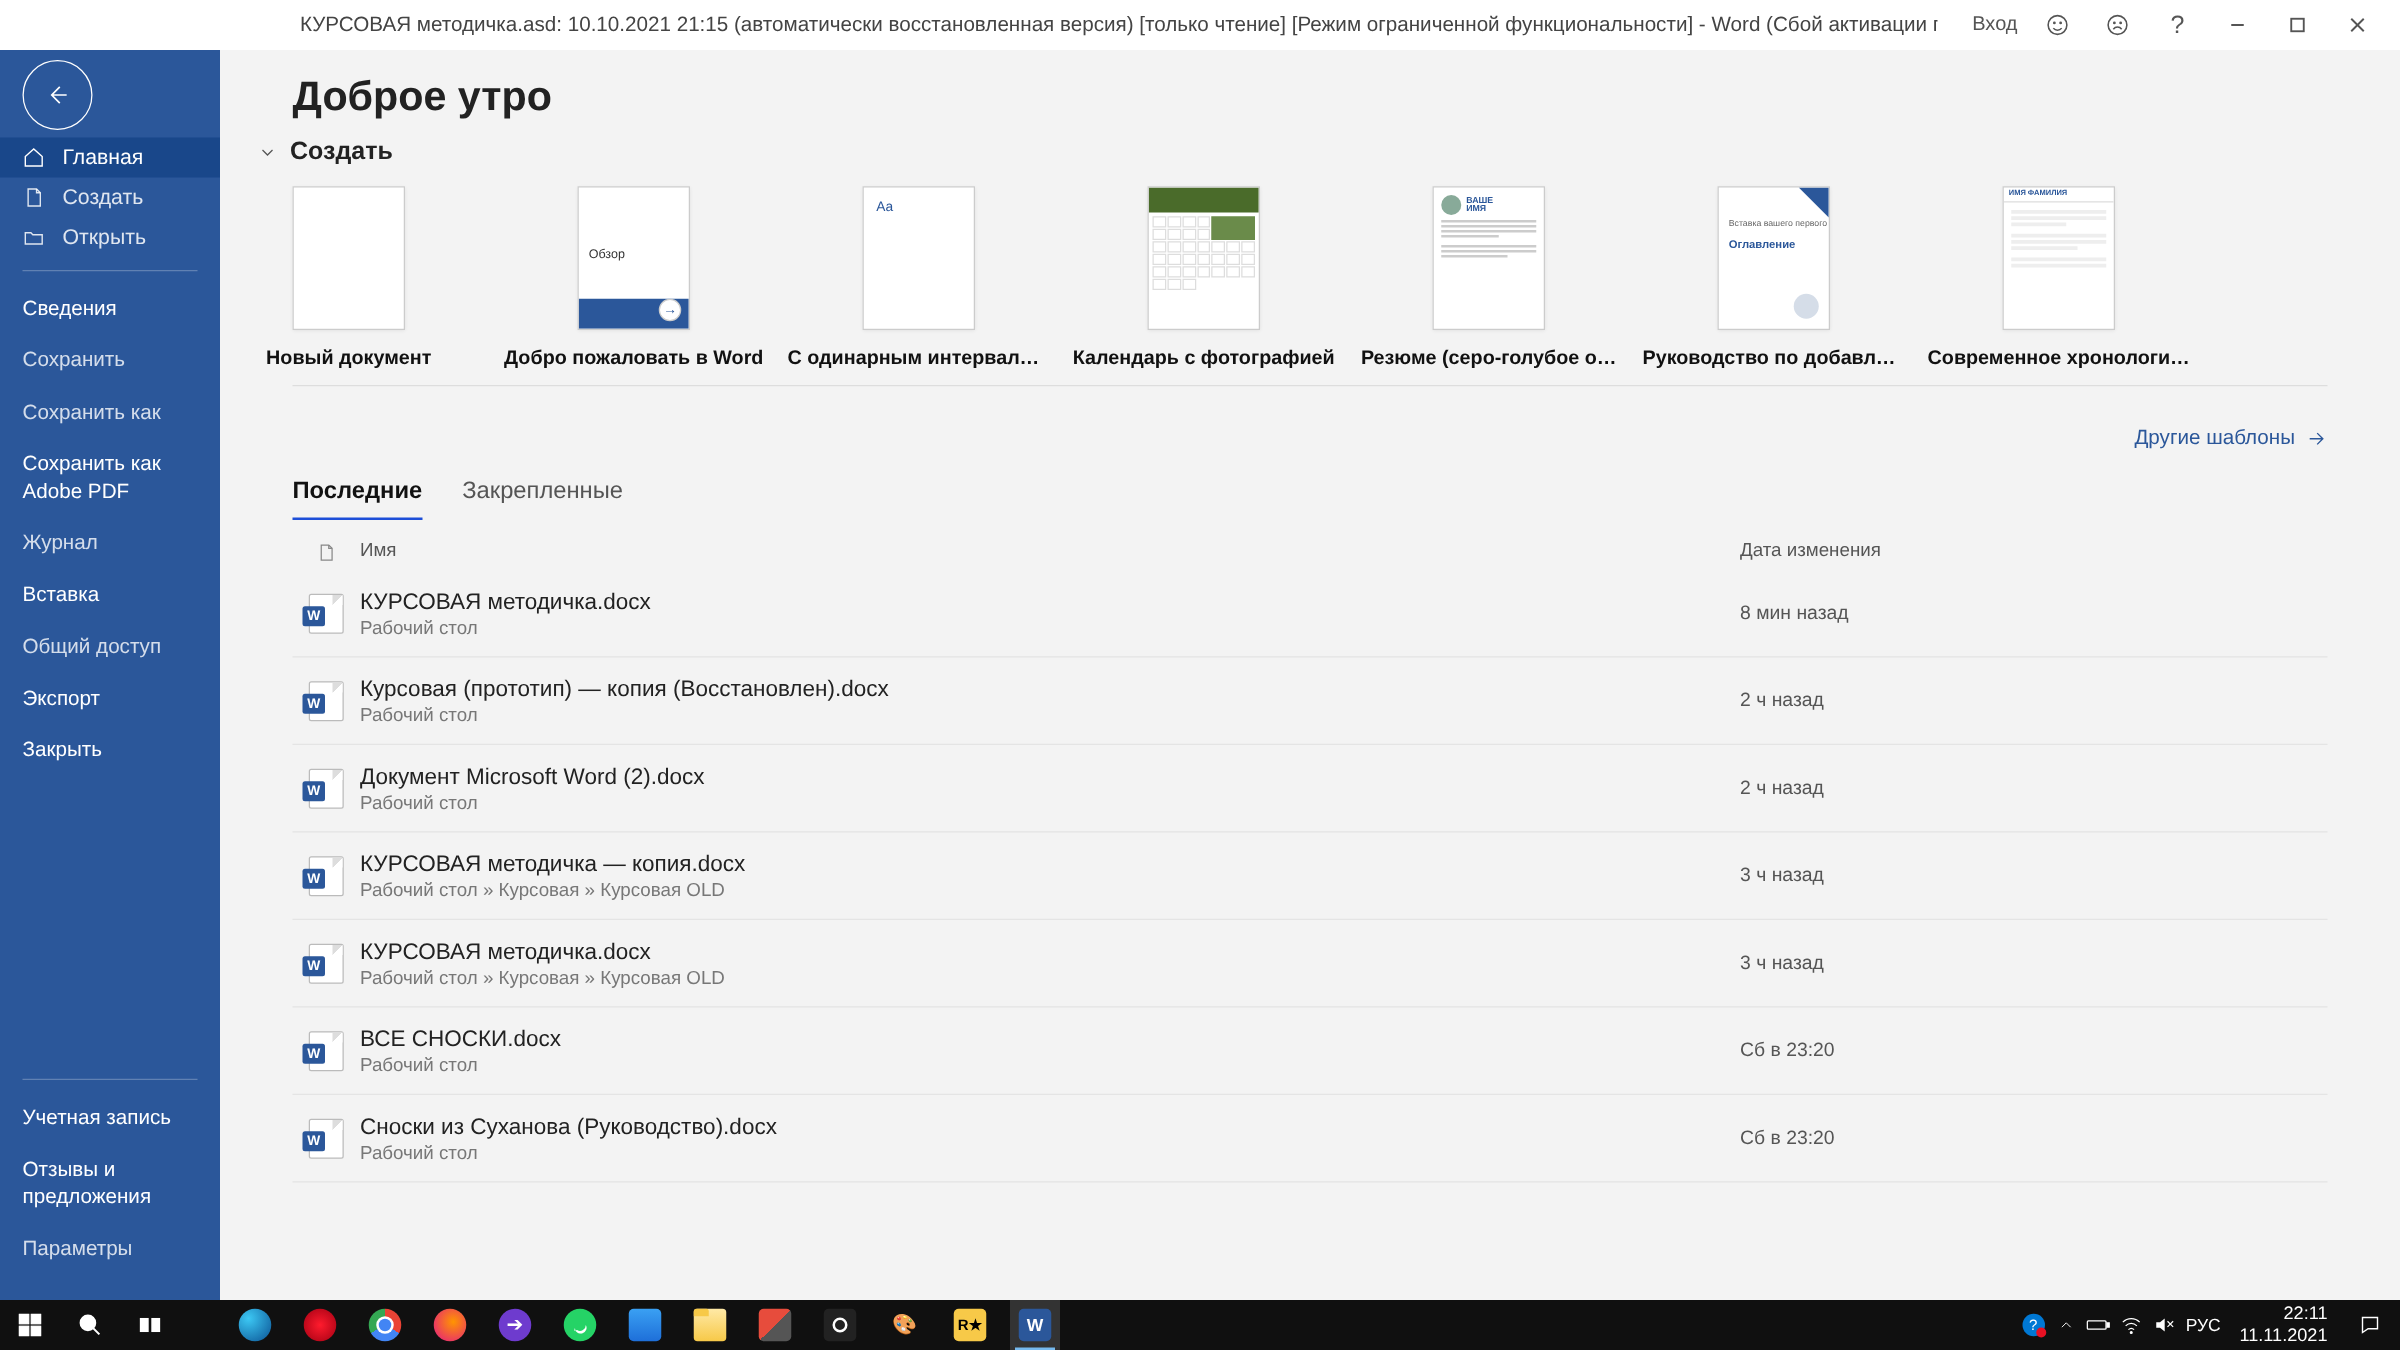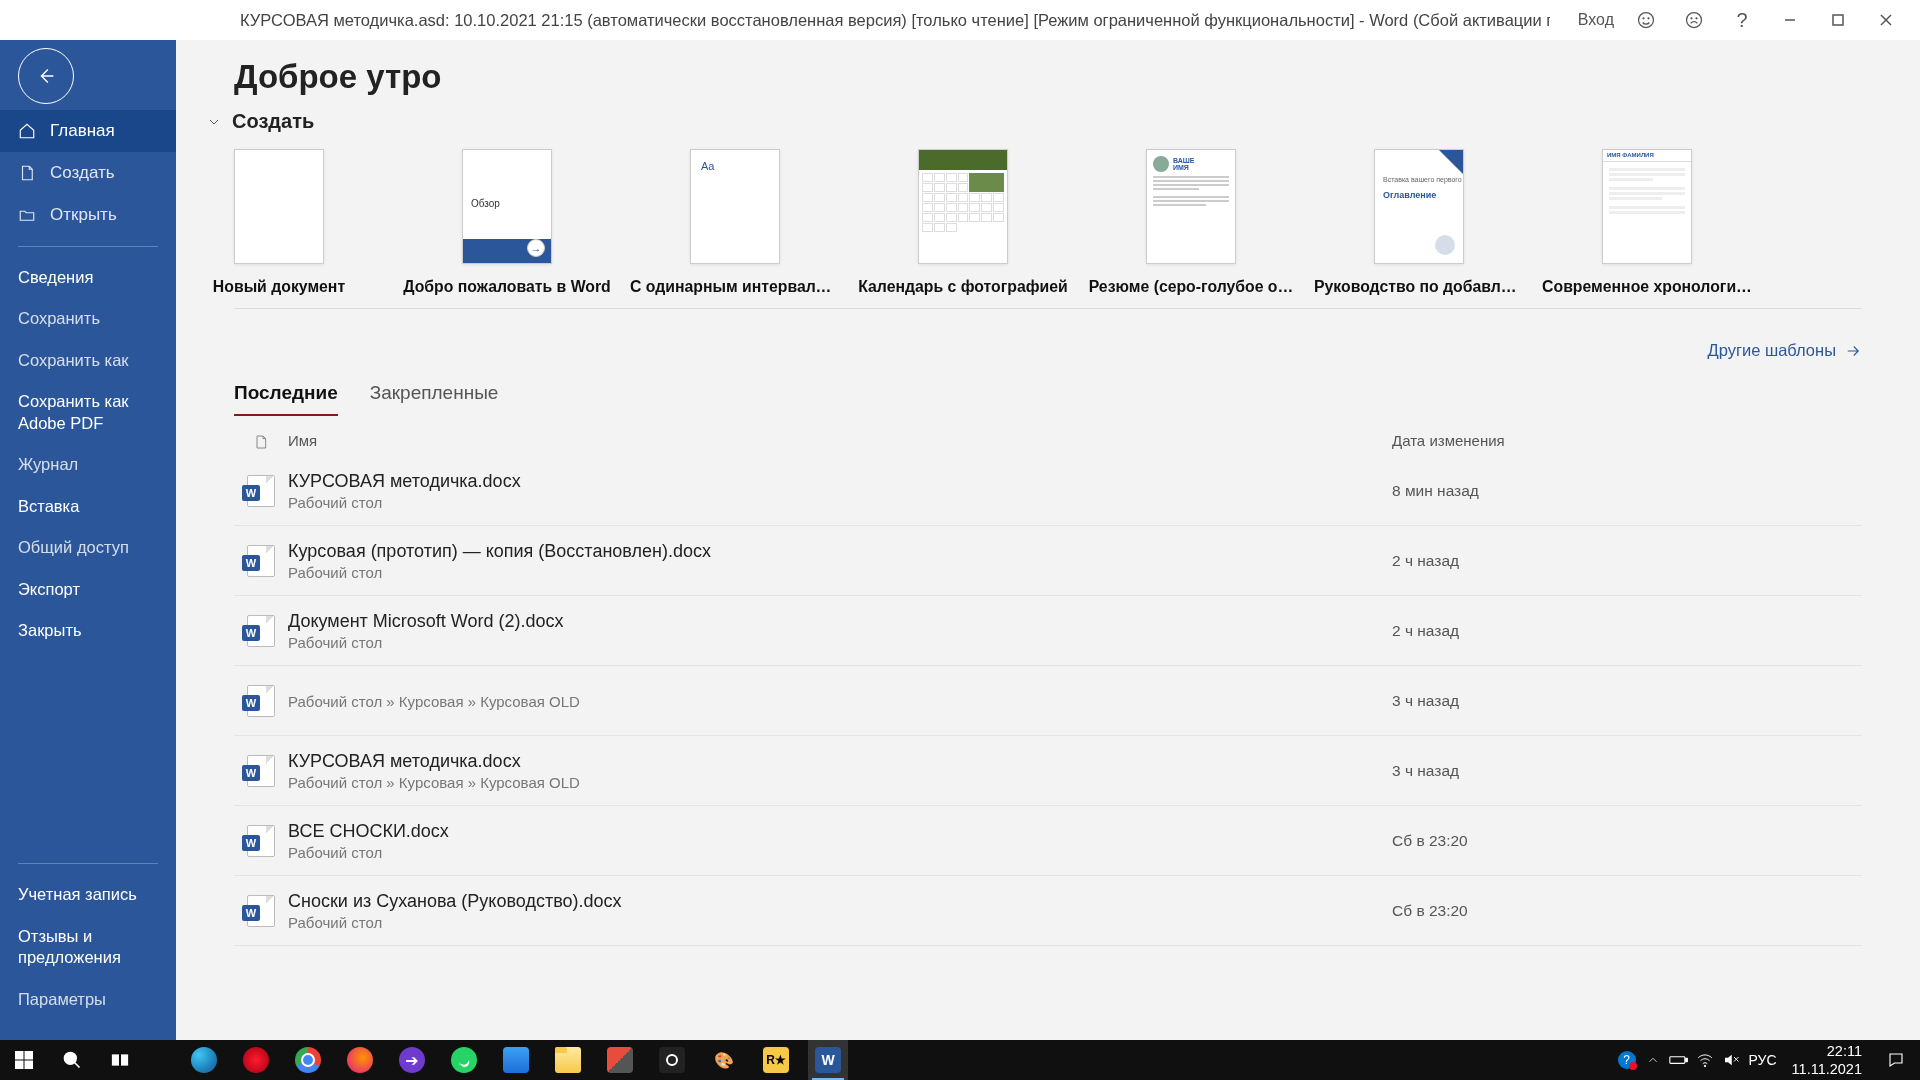--- a/index.html
+++ b/index.html
@@ -10,21 +10,21 @@
 .titlebar-text { position:absolute; left:240px; right:370px; text-align:center; font-size:16.5px; color:#444; white-space:nowrap; overflow:hidden; }
 .titlebar-right { position:absolute; right:10px; display:flex; align-items:center; gap:0; }
 .titlebar-right .tb-item { width:48px; height:40px; display:flex; align-items:center; justify-content:center; color:#444; font-size:16px; cursor:pointer; }
 .titlebar-right .tb-item svg { stroke:#555; fill:none; stroke-width:1.5; }
 .login-text { font-size:16px; color:#555; margin-right:8px; }
 
 
 .sidebar { position:absolute; top:40px; left:0; width:176px; height:1000px; background:#2b579a; color:#fff; }
 .back-btn { width:56px; height:56px; margin:8px 0 6px 18px; display:flex; align-items:center; justify-content:center; border:1px solid #fff; border-radius:50%; cursor:pointer; }
 .back-btn svg { stroke:#fff; fill:none; stroke-width:1.5; }
-.nav-item { display:flex; align-items:center; height:42px; padding:0 18px; font-size:17px; color:rgba(255,255,255,0.85); cursor:pointer; gap:14px; }
+.nav-item { display:flex; align-items:center; height:32px; padding:0 18px; font-size:17px; color:rgba(255,255,255,0.85); cursor:pointer; gap:14px; }
 .nav-item.active { background:#19478a; color:#fff; }
 .nav-item .ic { width:18px; height:18px; display:flex; align-items:center; justify-content:center; }
 .nav-item .ic svg { stroke:currentColor; fill:none; stroke-width:1.5; }
 .nav-sep { height:1px; background:rgba(255,255,255,0.25); margin:10px 18px; }
 .nav-sub { padding:10px 18px; font-size:16.5px; color:rgba(255,255,255,0.8); line-height:1.3; cursor:pointer; }
 .nav-sub.bright { color:#fff; }
 .nav-bottom { position:absolute; bottom:20px; width:100%; }
 
 
 .main { position:absolute; top:40px; left:176px; right:0; bottom:40px; background:#f3f3f3; overflow:hidden; }
@@ -61,21 +61,21 @@
 .th-chrono .nm { font-size:6px; color:#2b579a; font-weight:bold; padding:2px 4px; }
 .th-chrono .sec { height:3px; background:#eee; margin:2px 6px; }
 
 .more-templates { text-align:right; margin:32px 58px 0 0; font-size:16.5px; color:#2b579a; font-weight:400; cursor:pointer; display:flex; justify-content:flex-end; align-items:center; gap:8px; }
 .more-templates svg { stroke:#2b579a; fill:none; stroke-width:1.5; }
 .hr { height:1px; background:#ddd; margin:12px 58px 0 58px; }
 
 
 .tabs { display:flex; gap:32px; margin:22px 0 0 58px; }
 .tab { font-size:19px; color:#555; padding-bottom:10px; cursor:pointer; }
-.tab.active { color:#111; font-weight:600; border-bottom:2px solid #7f1d1d; }
+.tab.active { color:#111; font-weight:600; border-bottom:2px solid #1d4ed8; }
 
 
 .file-hdr { display:flex; margin:16px 58px 0 58px; color:#555; font-size:15px; }
 .file-hdr .ico-col { width:54px; display:flex; justify-content:center; }
 .file-hdr .name-col { flex:1; }
 .file-hdr .date-col { width:470px; }
 .files { margin:4px 58px 0 58px; }
 .file-row { display:flex; align-items:center; height:70px; border-bottom:1px solid #e4e4e4; cursor:pointer; }
 .file-row .fic { width:54px; display:flex; justify-content:center; }
 .file-row .word-ic { width:28px; height:32px; background:#fff; border:1px solid #bbb; border-radius:2px; position:relative; }
@@ -366,20 +366,21 @@
     <div class="fname">Документ Microsoft Word (2).docx</div>
     <div class="fpath">Рабочий стол</div>
   </div>
   <div class="fdate">2 ч назад</div>
       </div>
       <div class="file-row">
         <div class="fic">
           <div class="word-ic"></div>
         </div>
   <div class="finfo">
+    <div class="fname">КУРСОВАЯ методичка — копия.docx</div>
     <div class="fpath">Рабочий стол » Курсовая » Курсовая OLD</div>
   </div>
   <div class="fdate">3 ч назад</div>
       </div>
       <div class="file-row">
         <div class="fic">
           <div class="word-ic"></div>
         </div>
   <div class="finfo">
     <div class="fname">КУРСОВАЯ методичка.docx</div>

